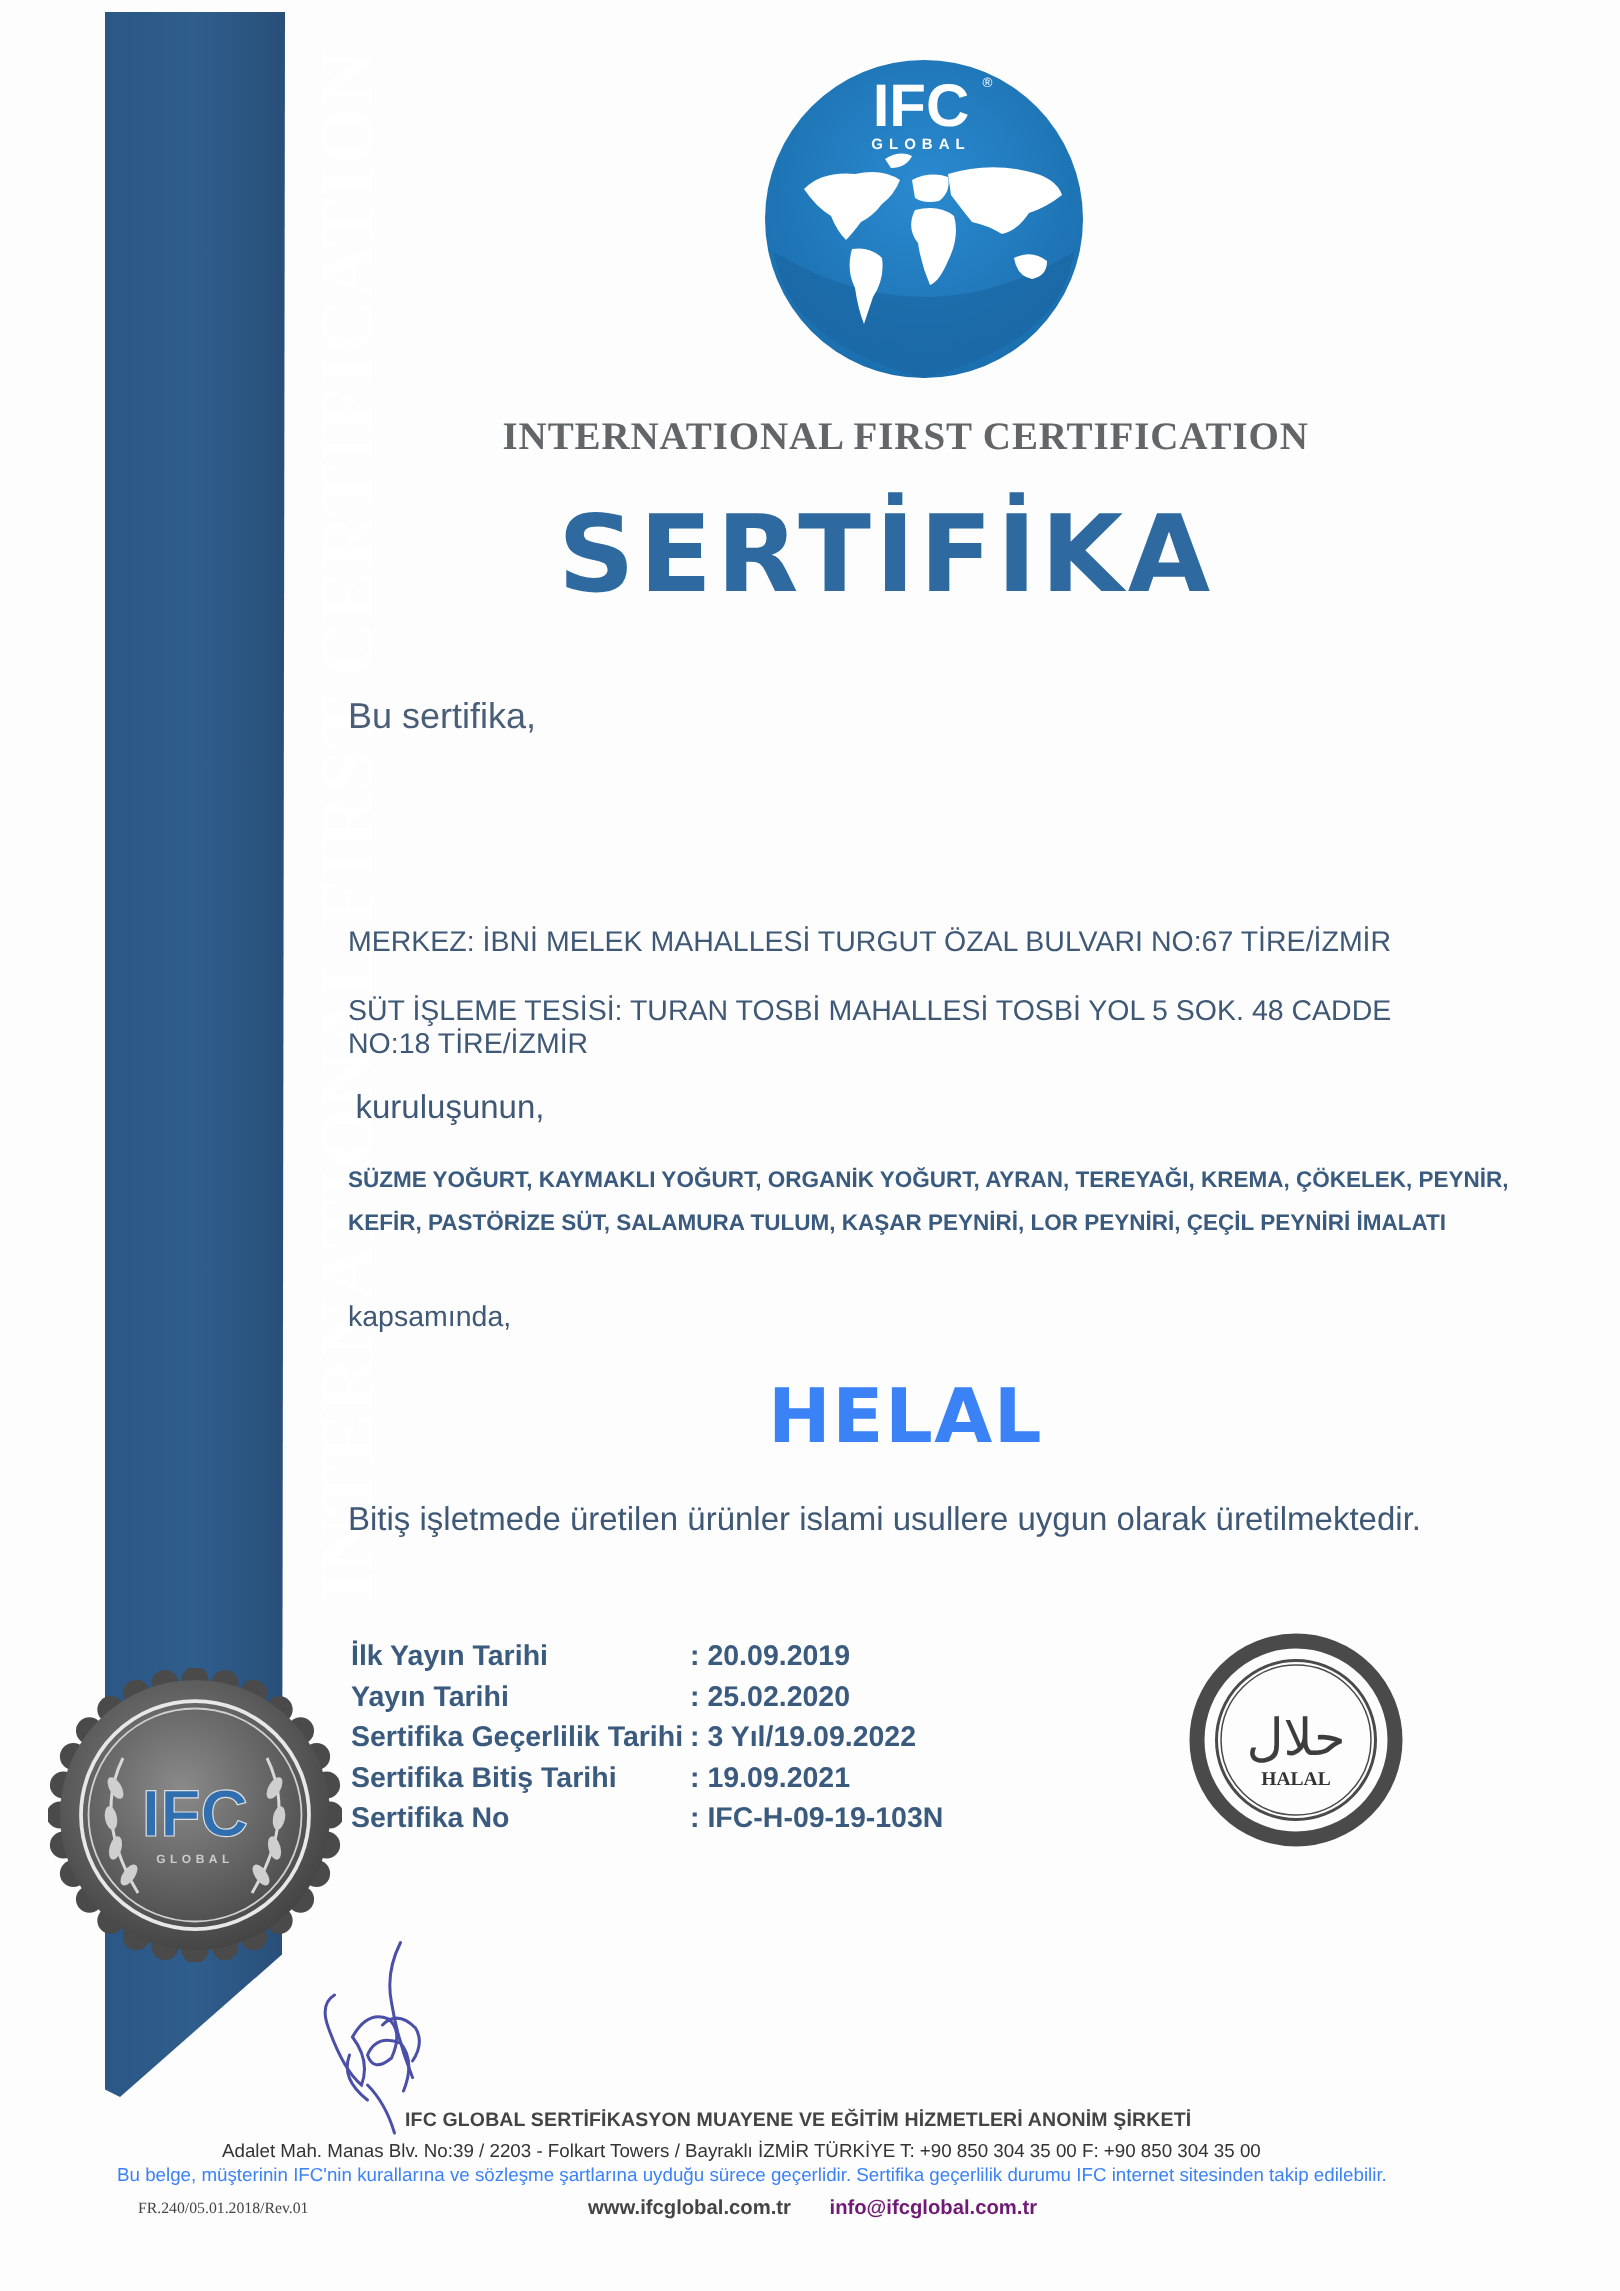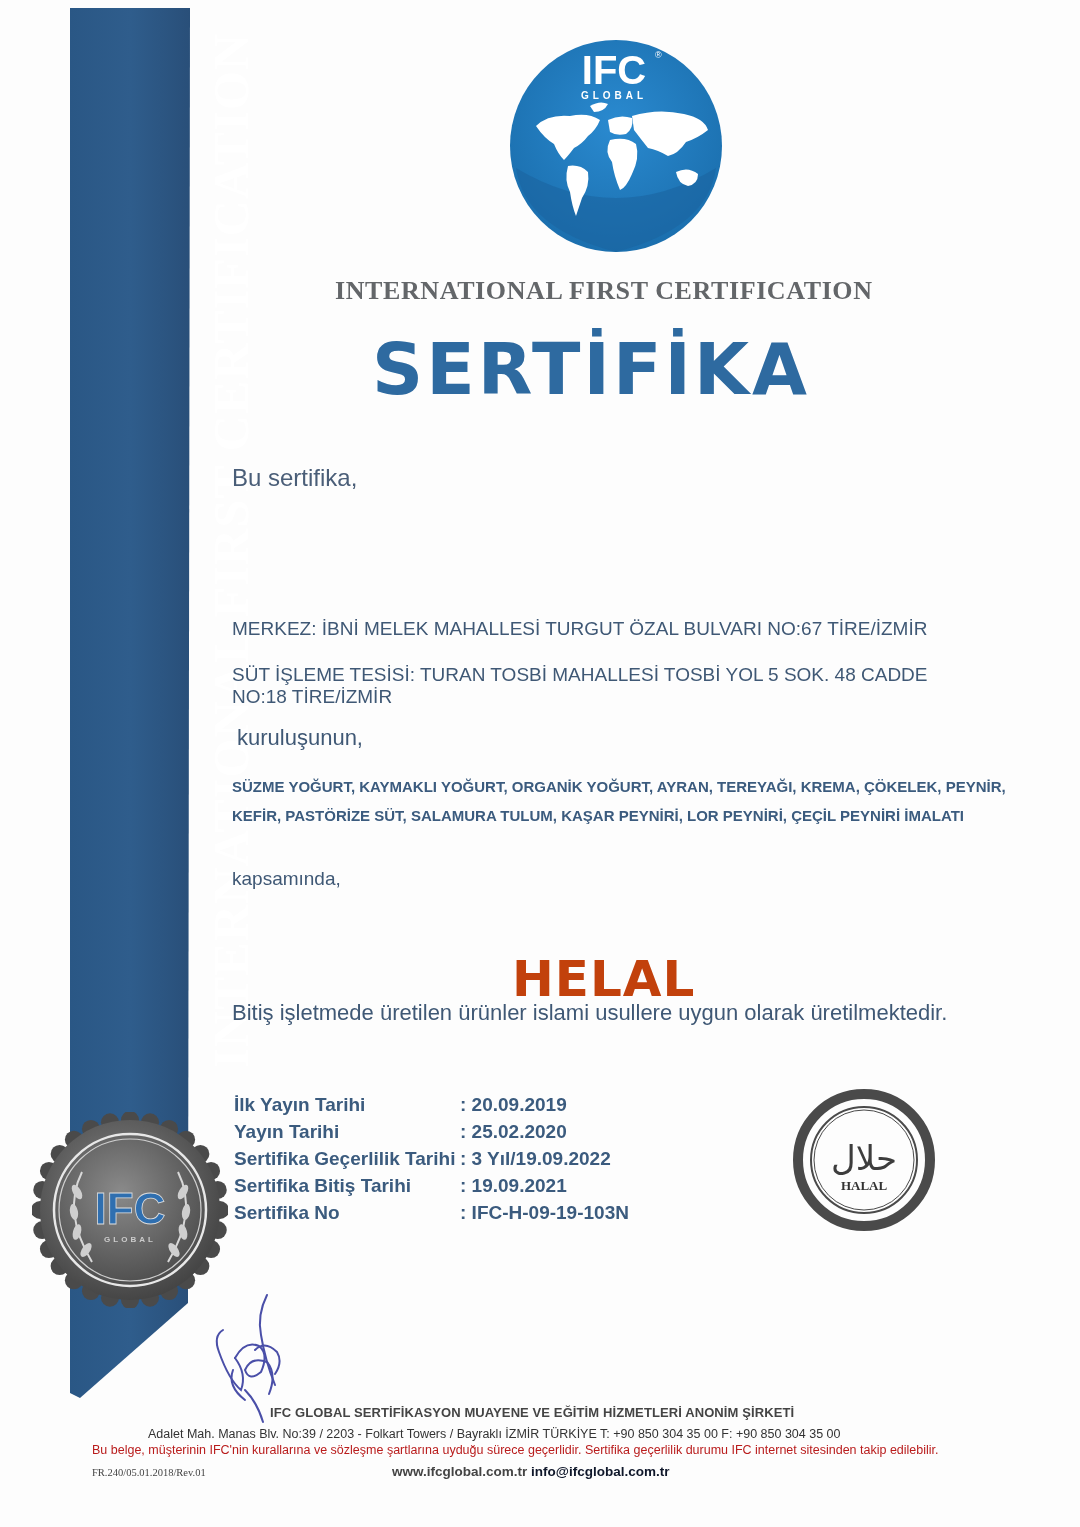--- a/index.html
+++ b/index.html
@@ -19,34 +19,34 @@
   .txt { position:absolute; color:#3e5a78; white-space:nowrap; }
   .sans { font-family:"Liberation Sans", sans-serif; }
   .serif { font-family:Liberation Sans, sans-serif; }
   .intro { left:232px; top:464px; font-size:24px; color:#4a5e78; }
   .company { left:232px; top:522px; font-size:28px; font-weight:bold; line-height:42px; white-space:normal; width:740px; color:#3a5a7c; }
   .addr1 { left:232px; top:618px; font-size:19px; color:#3f5875; }
   .addr2 { left:232px; top:664px; font-size:19px; color:#3f5875; line-height:22px; white-space:normal; width:740px; }
   .kurul { left:237px; top:725px; font-size:22px; color:#3f5875; }
   .scope { left:232px; top:772px; font-size:15px; font-weight:bold; line-height:29px; white-space:normal; width:780px; color:#3b5b7e; }
   .kapsam { left:232px; top:868px; font-size:19px; color:#3f5875; }
-  .helal { left:512px; top:915px; font-size:50px; font-weight:bold; color:#c2410c; letter-spacing:1px; font-family:"DejaVu Sans", sans-serif;margin-top:35px; }
+  .helal { left:512px; top:915px; font-size:50px; font-weight:bold; color:#3b82f6; letter-spacing:1px; font-family:"DejaVu Sans", sans-serif; }
   .desc { left:232px; top:996px; font-size:22px; line-height:34px; white-space:normal; width:720px; color:#3f5875; }
   .info { position:absolute; left:234px; top:1094px; font-size:19px; font-weight:bold; color:#3b5b7e; }
   .info .row { height:27px; display:flex; }
   .info .k { width:226px; }
   .info .v { white-space:nowrap; }
   .halal-badge { position:absolute; left:790px; top:1086px; width:148px; height:148px; }
   .signature { position:absolute; left:205px; top:1290px; width:90px; height:140px; }
   .footer-co { position:absolute; left:270px; top:1405px; font-size:13px; font-weight:bold; color:#444; letter-spacing:0.1px; white-space:nowrap; }
   .footer-addr { position:absolute; left:148px; top:1427px; font-size:12.5px; color:#333; white-space:nowrap; }
-  .footer-note { position:absolute; left:92px; top:1443px; font-size:12.5px; color:#b91c1c; white-space:nowrap; }
+  .footer-note { position:absolute; left:78px; top:1443px; font-size:12.5px; color:#3b82f6; white-space:nowrap; }
   .footer-form { position:absolute; left:92px; top:1467px; font-size:10.5px; color:#444; font-family:"Liberation Serif", serif; white-space:nowrap; }
   .footer-web { position:absolute; left:392px; top:1464px; font-size:13.5px; font-weight:bold; color:#444; white-space:nowrap; }
-  .footer-mail { position:absolute; left:531px; top:1464px; font-size:13.5px; font-weight:bold; color:#0f172a; white-space:nowrap; }
+  .footer-mail { position:absolute; left:553px; top:1464px; font-size:13.5px; font-weight:bold; color:#701a75; white-space:nowrap; }
 </style>
 </head>
 <body>
 
 <div class="page">
 
   <div class="ribbon">
     <svg width="122" height="1390" viewBox="0 0 122 1390">
       <defs>
         <linearGradient id="rg" x1="0" x2="1" y1="0" y2="0">

